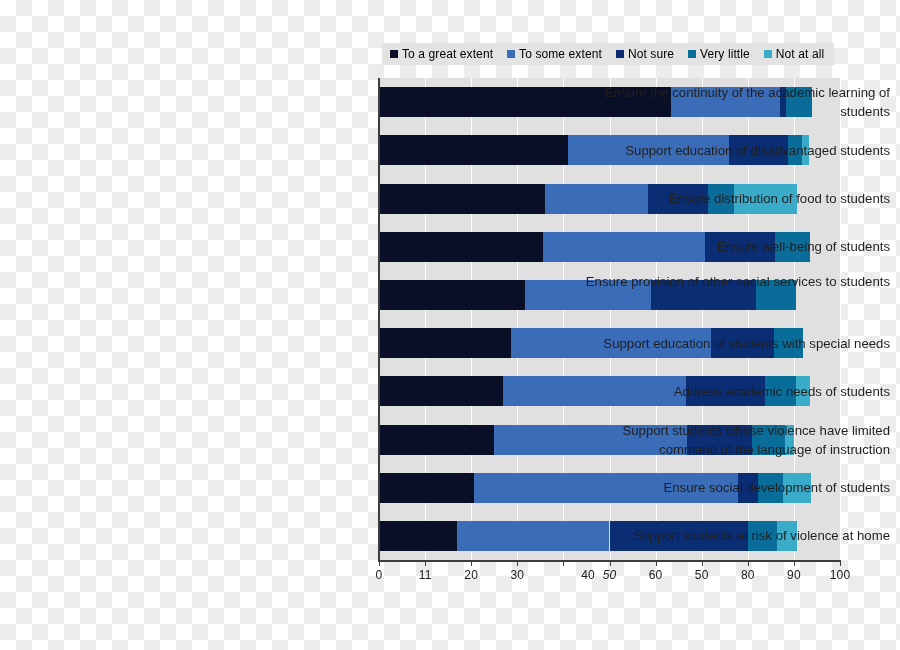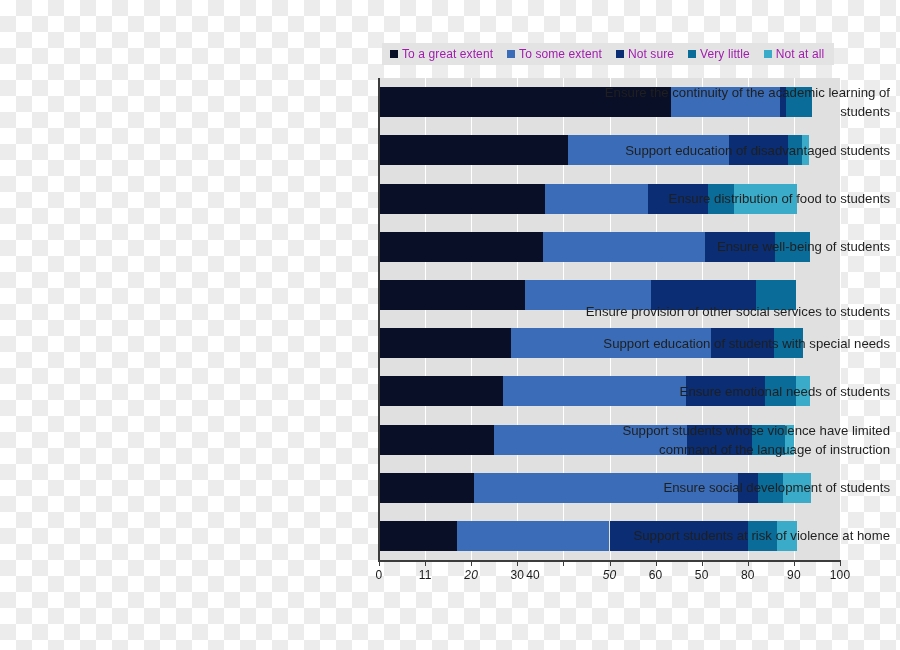--- a/index.html
+++ b/index.html
@@ -134,21 +134,21 @@
   }
   .legend-item:last-child { margin-right: 2px; }
   .legend-swatch {
     width: 8px;
     height: 8px;
     margin-right: 4px;
     flex: 0 0 auto;
   }
   .legend-text {
     font-size: 12px;
-    color: #a21caf;
+    color: #000000;
     letter-spacing: .1px;
   }
 </style>
 </head>
 <body>
 
 <div id="canvas">
   <div id="chart-figure">
 
     <div id="plot-area"></div>
@@ -231,41 +231,41 @@
           <div class="bar-seg" title="Not sure: 30" style="left: 609.5px; width: 138.3px; background: rgb(10, 45, 115);"></div>
           <div class="bar-seg" title="Very little: 6.4" style="left: 747.8px; width: 29.504px; background: rgb(10, 108, 153);"></div>
           <div class="bar-seg" title="Not at all: 4.2" style="left: 777.304px; width: 19.362px; background: rgb(58, 171, 200);"></div>
         </div>
       </div>
     <div id="labels-layer">
         <div class="cat-label" style="top: 83.1px; height: 38px; display: flex; align-items: center; justify-content: flex-end;">Ensure the continuity of the academic learning of students</div>
         <div class="cat-label" style="top: 131.3px; height: 38px; display: flex; align-items: center; justify-content: flex-end;">Support education of disadvantaged students</div>
         <div class="cat-label" style="top: 179.5px; height: 38px; display: flex; align-items: center; justify-content: flex-end;">Ensure distribution of food to students</div>
         <div class="cat-label" style="top: 227.7px; height: 38px; display: flex; align-items: center; justify-content: flex-end;">Ensure well-being of students</div>
-        <div class="cat-label" style="top: 292px; height: 38px; display: flex; align-items: center; justify-content: flex-end;">Ensure provision of other social services to students</div>
+        <div class="cat-label" style="top: 262px; height: 38px; display: flex; align-items: center; justify-content: flex-end;">Ensure provision of other social services to students</div>
         <div class="cat-label" style="top: 324.1px; height: 38px; display: flex; align-items: center; justify-content: flex-end;">Support education of students with special needs</div>
-        <div class="cat-label" style="top: 372.3px; height: 38px; display: flex; align-items: center; justify-content: flex-end;">Ensure emotional needs of students</div>
+        <div class="cat-label" style="top: 372.3px; height: 38px; display: flex; align-items: center; justify-content: flex-end;">Address academic needs of students</div>
         <div class="cat-label" style="top: 420.5px; height: 38px; display: flex; align-items: center; justify-content: flex-end;">Support students whose violence have limited command of the language of instruction</div>
         <div class="cat-label" style="top: 468.7px; height: 38px; display: flex; align-items: center; justify-content: flex-end;">Ensure social development of students</div>
         <div class="cat-label" style="top: 516.9px; height: 38px; display: flex; align-items: center; justify-content: flex-end;">Support students at risk of violence at home</div>
       </div>
 
     <div id="y-axis-line"></div>
     <div id="x-axis-line"></div>
     <div id="xticks-layer">
         <div class="xtick" style="left: 379px;"></div>
         <div class="xtick-label" style="left: 379px;">0</div>
         <div class="xtick" style="left: 425.1px;"></div>
         <div class="xtick-label" style="left: 425.1px;">11</div>
         <div class="xtick" style="left: 471.2px;"></div>
-        <div class="xtick-label" style="left: 471.2px; font-style: italic;">20</div>
+        <div class="xtick-label" style="left: 471.2px;">20</div>
         <div class="xtick" style="left: 517.3px;"></div>
         <div class="xtick-label" style="left: 517.3px;">30</div>
         <div class="xtick" style="left: 563.4px;"></div>
-        <div class="xtick-label" style="left: 533px;">40</div>
+        <div class="xtick-label" style="left: 588px;">40</div>
         <div class="xtick" style="left: 609.5px;"></div>
         <div class="xtick-label" style="left: 609.5px; font-style: italic;">50</div>
         <div class="xtick" style="left: 655.6px;"></div>
         <div class="xtick-label" style="left: 655.6px; text-align: center;">60</div>
         <div class="xtick" style="left: 701.7px;"></div>
         <div class="xtick-label" style="left: 701.7px;">50</div>
         <div class="xtick" style="left: 747.8px;"></div>
         <div class="xtick-label" style="left: 747.8px;">80</div>
         <div class="xtick" style="left: 793.9px;"></div>
         <div class="xtick-label" style="left: 793.9px;">90</div>

